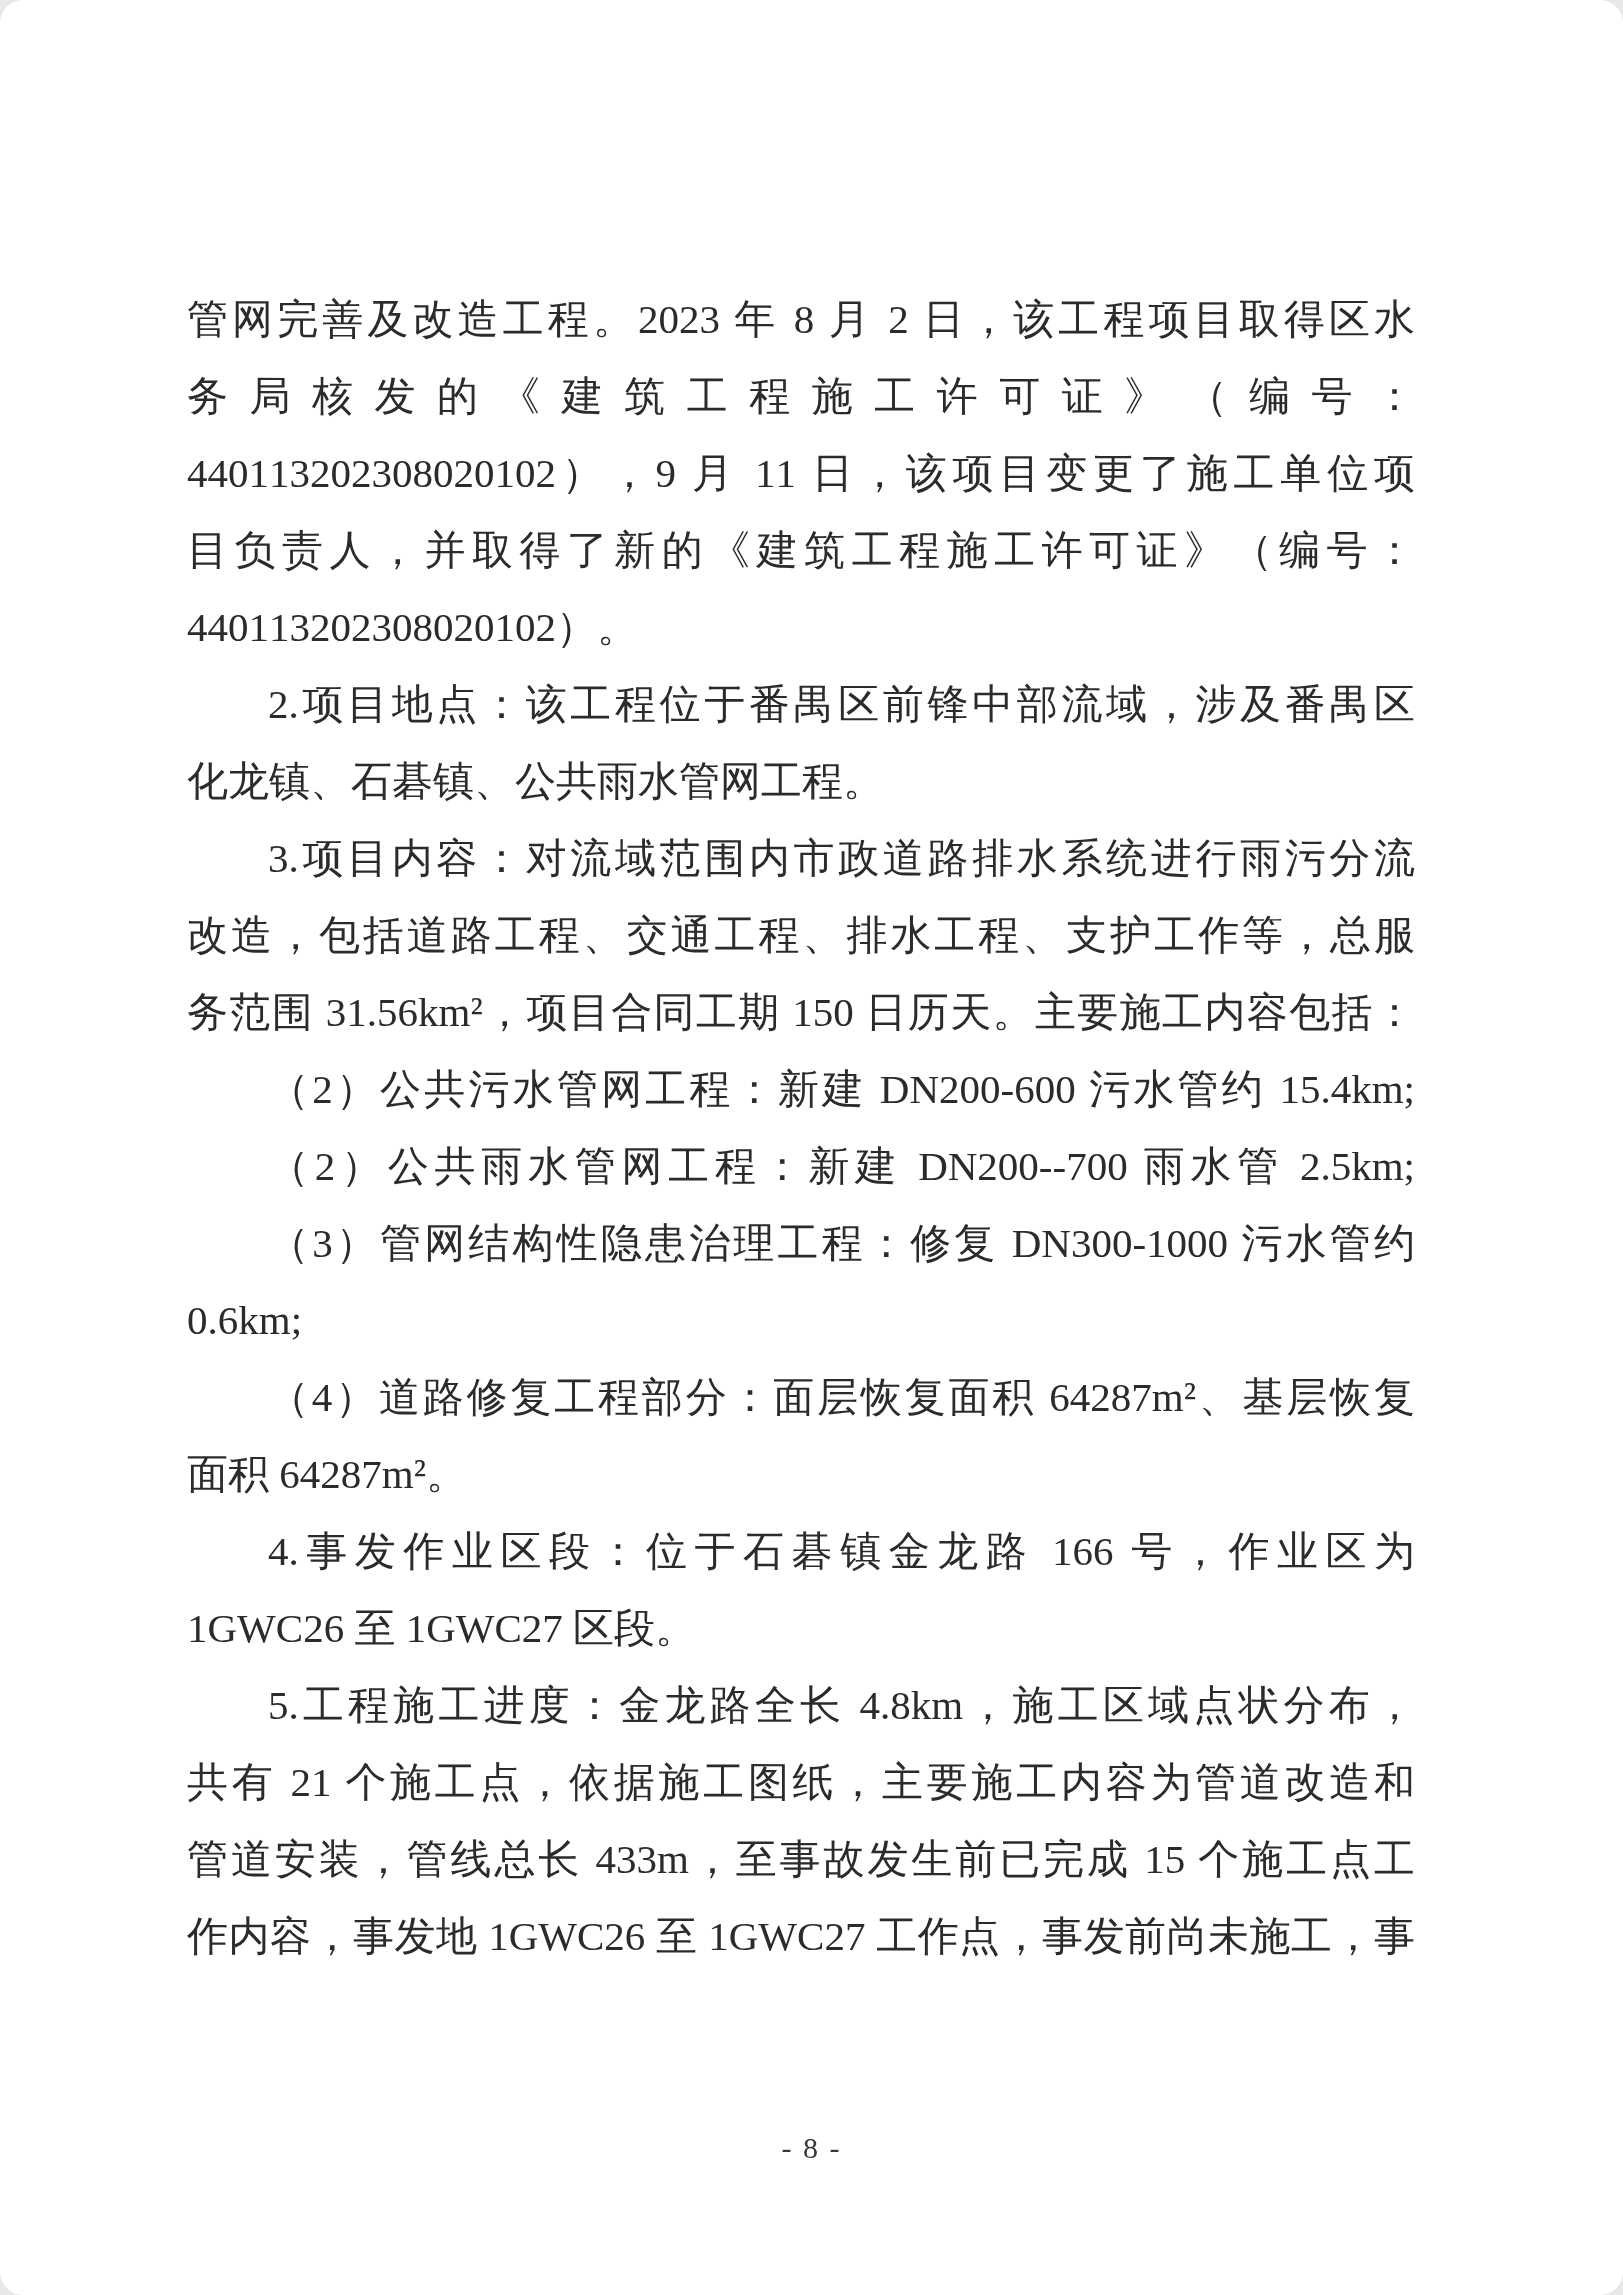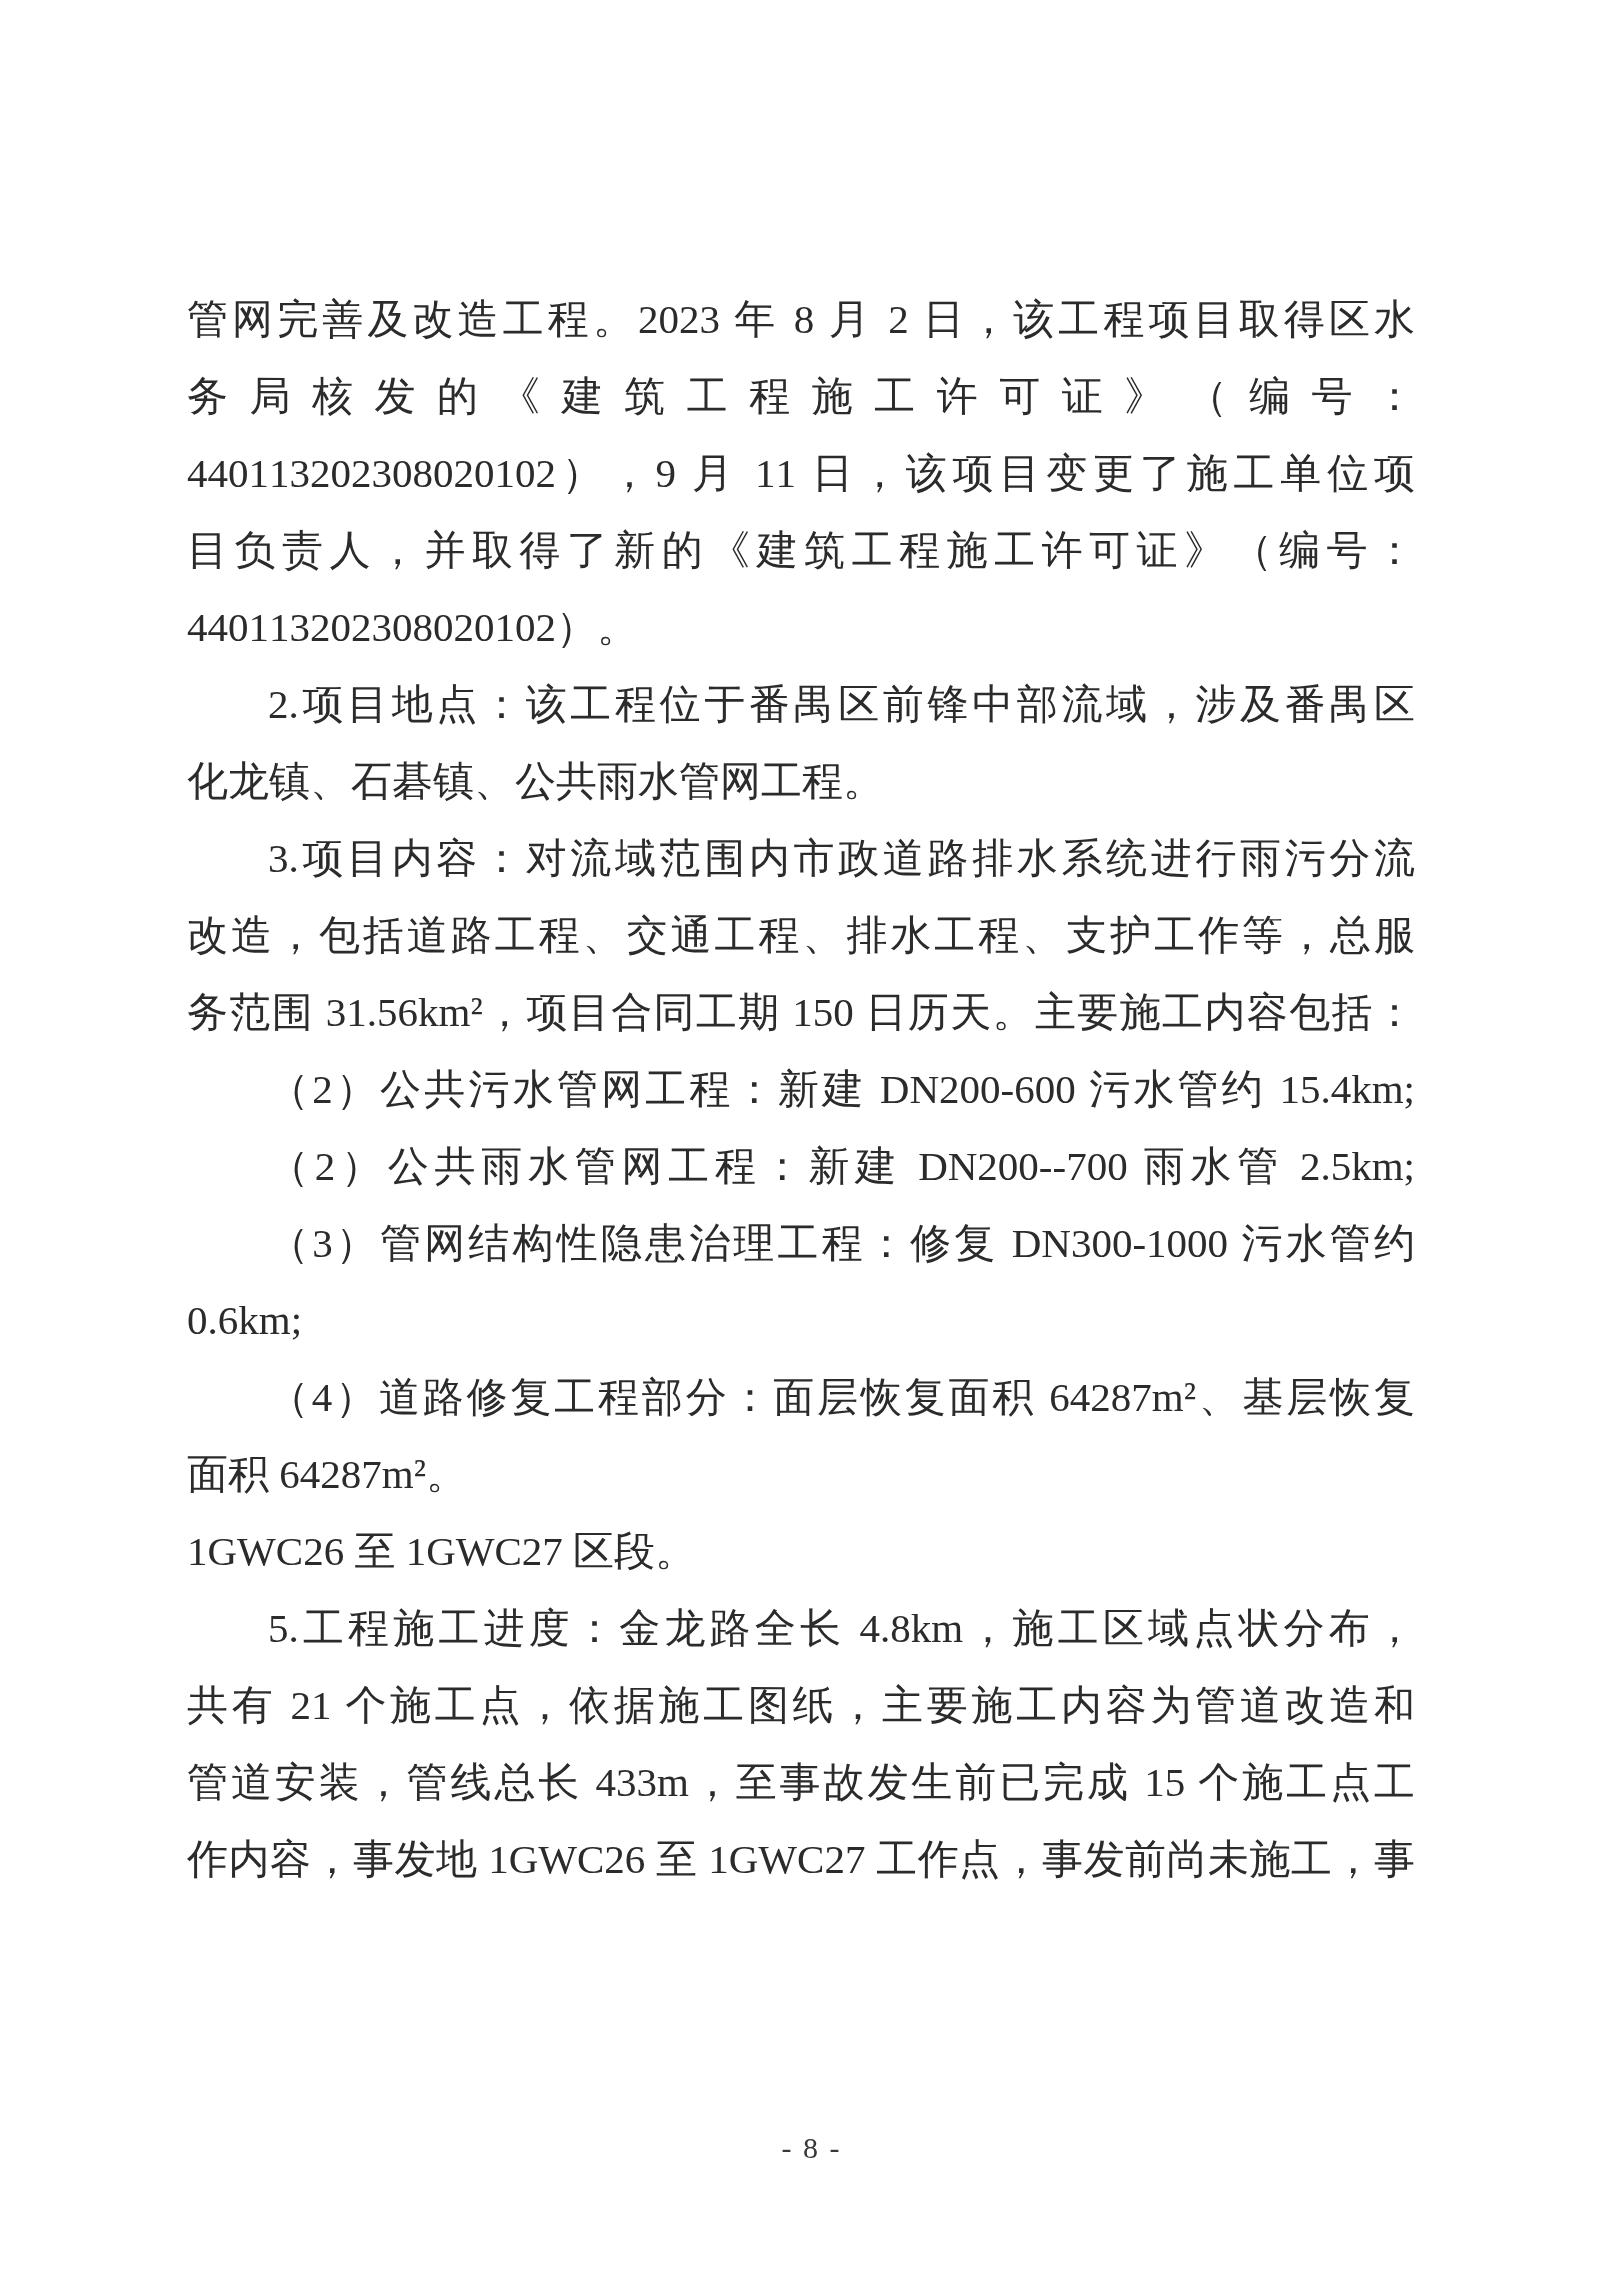--- a/index.html
+++ b/index.html
@@ -8,20 +8,21 @@
     background: #e8e8e8;
   }
   .page {
     position: relative;
     width: 1623px;
     height: 2295px;
     margin: 0 auto;
     background: #ffffff;
     overflow: hidden;
     font-family: "Liberation Serif", "DejaVu Serif", serif;
+    border-radius: 23px;
   }
   .textblock {
     position: absolute;
     left: 187px;
     top: 281px;
     width: 1228px;
     font-size: 41px;
     line-height: 77px;
     color: #2b2b2b;
     font-kerning: none;
@@ -67,20 +68,21 @@
     <div class="line">化龙镇、石碁镇、公共雨水管网工程。</div>
     <div class="line j ind">3.项目内容：对流域范围内市政道路排水系统进行雨污分流</div>
     <div class="line j">改造，包括道路工程、交通工程、排水工程、支护工作等，总服</div>
     <div class="line j">务范围 31.56km²，项目合同工期 150 日历天。主要施工内容包括：</div>
     <div class="line j ind">（2）公共污水管网工程：新建 DN200-600 污水管约 15.4km;</div>
     <div class="line j ind">（2）公共雨水管网工程：新建 DN200--700 雨水管 2.5km;</div>
     <div class="line j ind">（3）管网结构性隐患治理工程：修复 DN300-1000 污水管约</div>
     <div class="line">0.6km;</div>
     <div class="line j ind">（4）道路修复工程部分：面层恢复面积 64287m²、基层恢复</div>
     <div class="line">面积 64287m²。</div>
+    <div class="line j ind">4.事发作业区段：位于石碁镇金龙路 166 号，作业区为</div>
     <div class="line">1GWC26 至 1GWC27 区段。</div>
     <div class="line j ind">5.工程施工进度：金龙路全长 4.8km，施工区域点状分布，</div>
     <div class="line j">共有 21 个施工点，依据施工图纸，主要施工内容为管道改造和</div>
     <div class="line j">管道安装，管线总长 433m，至事故发生前已完成 15 个施工点工</div>
     <div class="line j">作内容，事发地 1GWC26 至 1GWC27 工作点，事发前尚未施工，事</div>
   </div>
 
   <div class="pagenum">- 8 -</div>
 </div>
 

